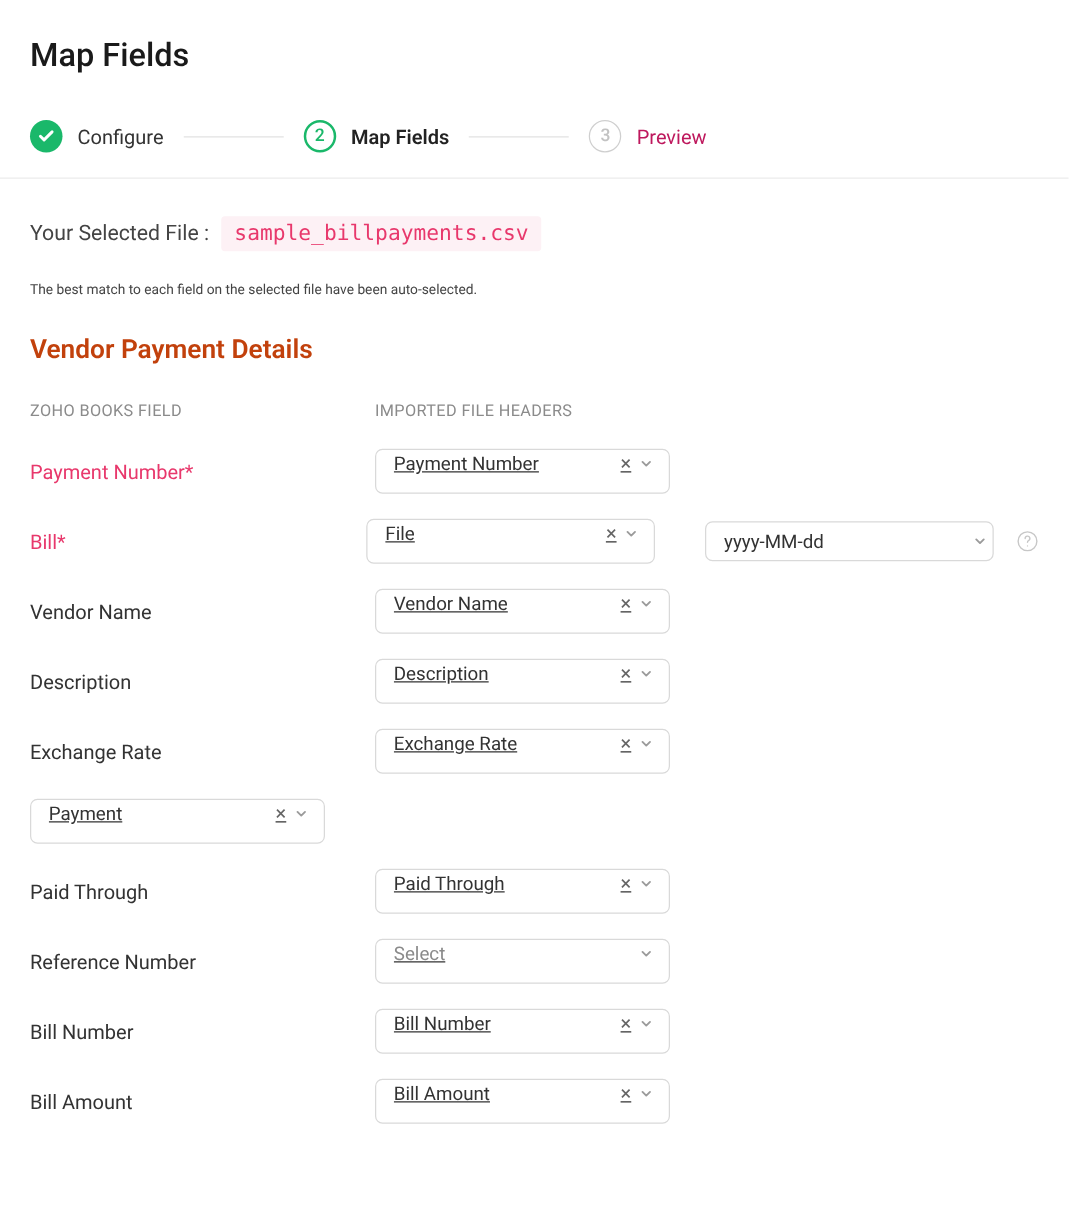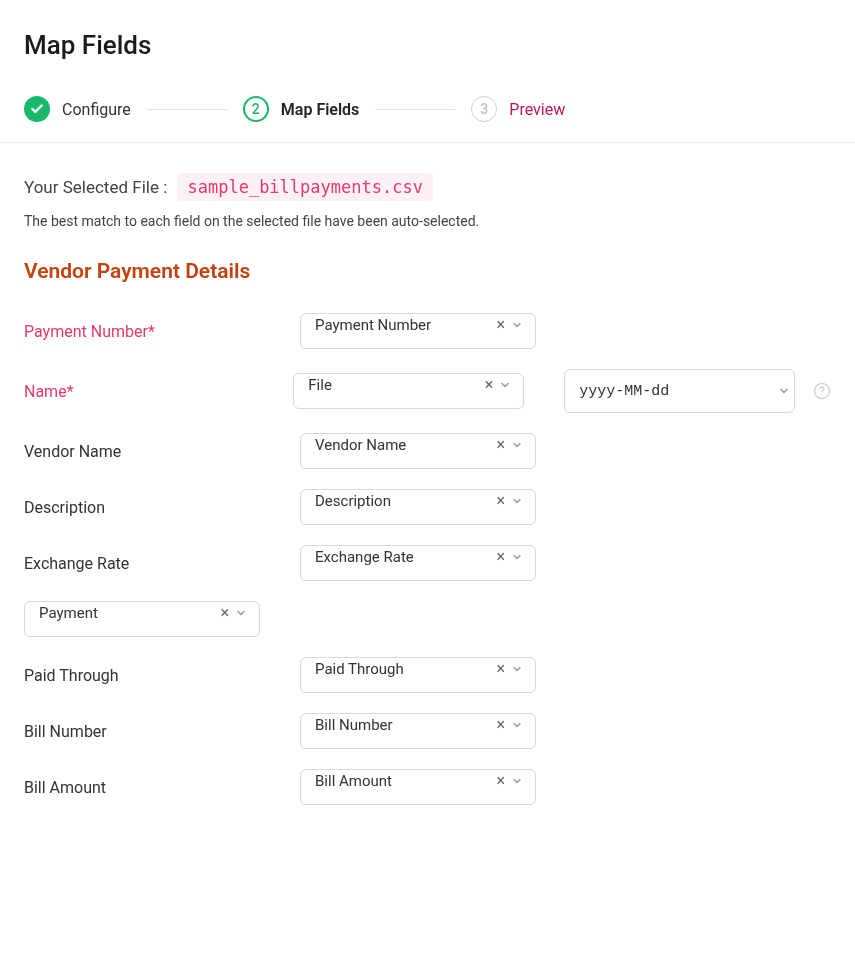--- a/index.html
+++ b/index.html
@@ -62,33 +62,33 @@
     height: 1px;
     background: #e2e2e2;
     margin: 0 16px;
   }
   .content {
     padding: 34px 24px 10px 24px;
   }
   .file-row {
     font-size: 17px;
     color: #444;
-    margin-bottom: 16px;
+    margin-bottom: 28px;
   }
   .file-row .file-name {
     font-family: ui-monospace, SFMono-Regular, Menlo, Consolas, monospace;
     color: #E8386C;
     background: #fdf1f5;
     padding: 4px 10px;
     border-radius: 3px;
     margin-left: 6px;
     font-size: 17px;
   }
   .hint-text {
-    font-size: 14px;
+    font-size: 11px;
     color: #444;
     margin-bottom: 30px;
   }
   .section-heading {
     font-size: 21px;
     font-weight: 600;
     color: #c2410c;
     margin-bottom: 30px;
   }
   .table-header-row {
@@ -116,47 +116,47 @@
     height: 36px;
     border: 1px solid #d9d9d9;
     border-radius: 6px;
     display: flex;
     align-items: center;
     padding: 0 12px 12px 14px;
     font-size: 15px;
     color: #333;
     background: #fff;
     position: relative;
+    text-decoration: underline;
   }
   .select-box .sel-text { flex: 1; white-space: nowrap; overflow: hidden; text-overflow: ellipsis; }
   .select-box.placeholder .sel-text { color: #8a8a8a; }
   .clear-x {
     font-size: 16px;
     color: #666;
     margin-right: 6px;
     cursor: pointer;
     line-height: 1;
   }
   .chevron {
     color: #9b9b9b;
     display: inline-flex;
   }
   .chevron svg { width: 12px; height: 12px; }
   .date-format-box {
     margin-left: 40px;
     width: 236px;
-    height: 44px;
+    height: 32px;
     border: 1px solid #d9d9d9;
     border-radius: 6px;
     display: flex;
     align-items: center;
     padding: 0 4px 0 14px;
     font-size: 15px;
     color: #333;
-    font-family: Liberation Mono, monospace;
   }
   .date-format-box .df-text { flex: 1; }
   .help-icon {
     margin-left: 18px;
     color: #c7c7c7;
     display: inline-flex;
   }
   .help-icon svg { width: 18px; height: 18px; }
 </style>
 </head>
@@ -188,36 +188,40 @@
 <div class="content">
   <div class="file-row">
     <span>Your Selected File :</span>
     <span class="file-name">sample_billpayments.csv</span>
   </div>
 
   <div class="hint-text">The best match to each field on the selected file have been auto-selected.</div>
 
   <div class="section-heading">Vendor Payment Details</div>
 
+  <div class="table-header-row">
+    <div class="col-field">ZOHO BOOKS FIELD</div>
+    <div class="col-header">IMPORTED FILE HEADERS</div>
+  </div>
 
   <div class="map-row">
     <div class="field-label required">Payment Number*</div>
     <div class="select-box">
       <span class="sel-text">Payment Number</span>
       <span class="clear-x">×</span>
       <span class="chevron">
           <svg viewBox="0 0 24 24" fill="none" stroke="currentColor" stroke-width="3" stroke-linecap="round" stroke-linejoin="round">
             <polyline points="6 9 12 15 18 9"></polyline>
           </svg>
         </span>
     </div>
   </div>
 
   <div class="map-row">
-    <div class="field-label required">Name*</div>
+    <div class="field-label required">Bill*</div>
     <div class="select-box">
       <span class="sel-text">File</span>
       <span class="clear-x">×</span>
       <span class="chevron">
           <svg viewBox="0 0 24 24" fill="none" stroke="currentColor" stroke-width="3" stroke-linecap="round" stroke-linejoin="round">
             <polyline points="6 9 12 15 18 9"></polyline>
           </svg>
         </span>
     </div>
     <div class="date-format-box">
@@ -294,20 +298,31 @@
       <span class="sel-text">Paid Through</span>
       <span class="clear-x">×</span>
       <span class="chevron">
           <svg viewBox="0 0 24 24" fill="none" stroke="currentColor" stroke-width="3" stroke-linecap="round" stroke-linejoin="round">
             <polyline points="6 9 12 15 18 9"></polyline>
           </svg>
         </span>
     </div>
   </div>
 
+  <div class="map-row">
+    <div class="field-label">Reference Number</div>
+    <div class="select-box placeholder">
+      <span class="sel-text">Select</span>
+      <span class="chevron">
+          <svg viewBox="0 0 24 24" fill="none" stroke="currentColor" stroke-width="3" stroke-linecap="round" stroke-linejoin="round">
+            <polyline points="6 9 12 15 18 9"></polyline>
+          </svg>
+        </span>
+    </div>
+  </div>
 
   <div class="map-row">
     <div class="field-label">Bill Number</div>
     <div class="select-box">
       <span class="sel-text">Bill Number</span>
       <span class="clear-x">×</span>
       <span class="chevron">
           <svg viewBox="0 0 24 24" fill="none" stroke="currentColor" stroke-width="3" stroke-linecap="round" stroke-linejoin="round">
             <polyline points="6 9 12 15 18 9"></polyline>
           </svg>

